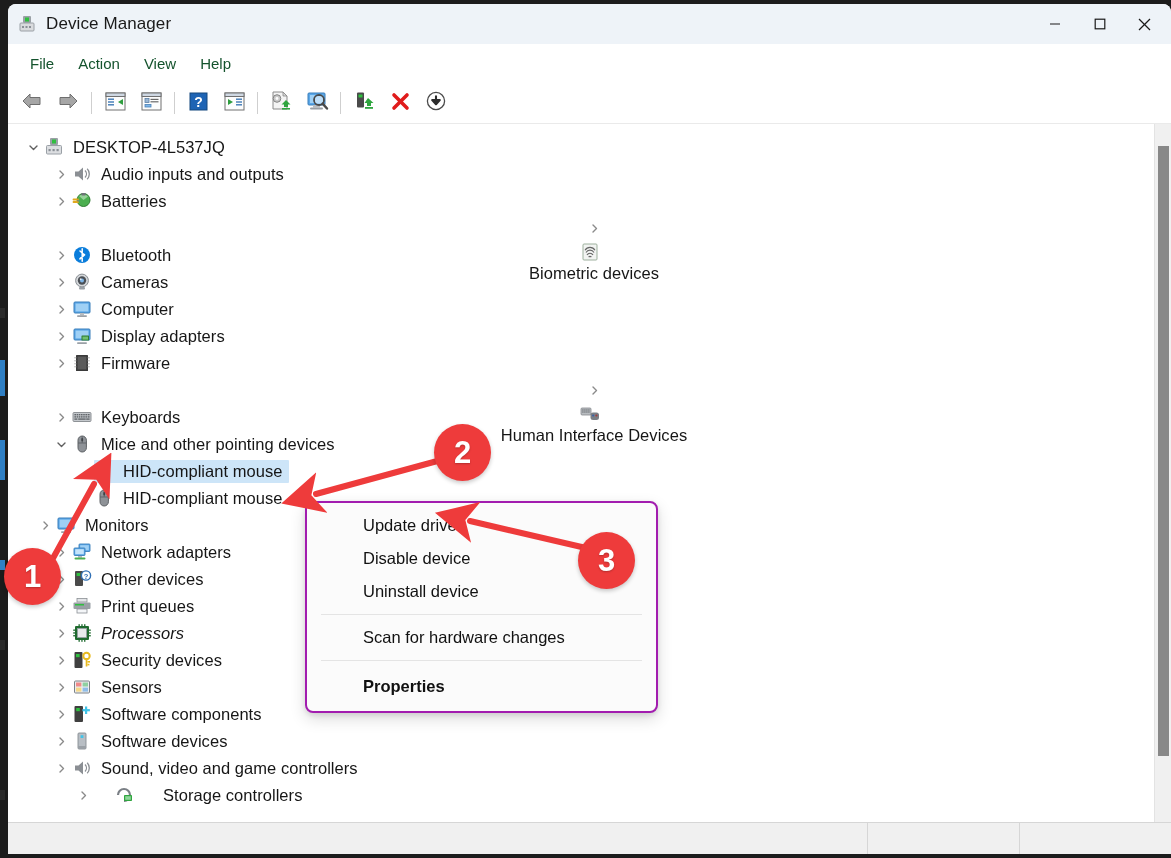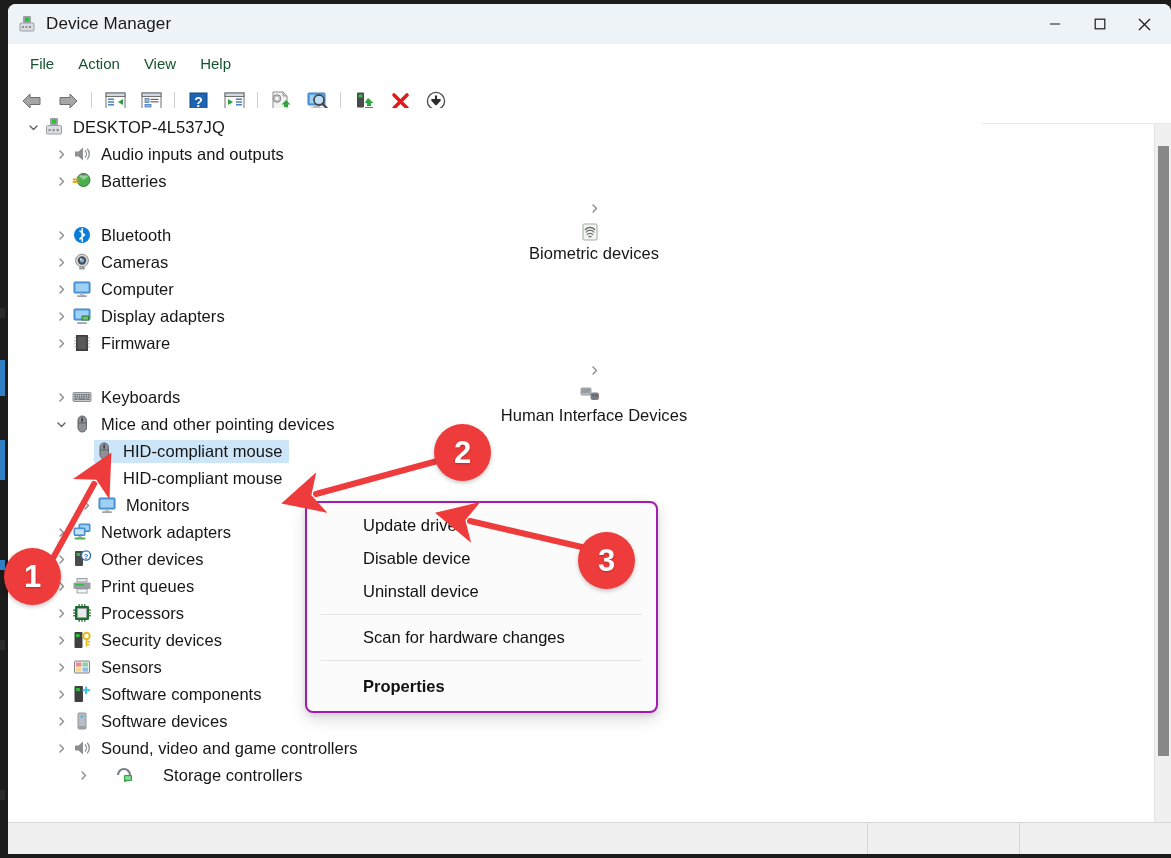--- a/index.html
+++ b/index.html
@@ -72,21 +72,21 @@
     display: flex; align-items: center; justify-content: center;
     border-radius: 3px; flex: none;
   }
   .tb-sep {
     width: 1px; height: 22px; background: #cfcfcf;
     margin: 0 5px; flex: none;
   }
 
   
   #tree-pane {
-    position: absolute; left: 0; top: 104px;
+    position: absolute; left: 0; top: 124px;
     width: 974px; height: 700px;
     background: #ffffff;
     overflow: hidden;
   }
   #tree {
     position: absolute; left: 0; top: 0;
     width: 1130px;
     padding-top: 6px;
   }
   .row {
@@ -625,21 +625,21 @@
           <svg width="20" height="20" viewBox="0 0 20 20">
             <rect x="6" y="2" width="8.4" height="16" rx="4.2" fill="#8e9297" stroke="#5c6064" stroke-width="1"></rect>
             <path d="M6 9 L14.4 9" stroke="#5c6064" stroke-width=".9"></path>
             <line x1="10.2" y1="2.4" x2="10.2" y2="9" stroke="#5c6064" stroke-width=".9"></line>
             <rect x="9.3" y="4" width="1.8" height="3.4" rx=".9" fill="#3f4347"></rect>
           </svg>
         </div>
         <div class="label">HID-compliant mouse</div>
       </div>
 
-      <div class="row" style="padding-left:67px;">
+      <div class="row" style="padding-left:26px;">
         <div class="twisty">
           <svg width="11" height="11" viewBox="0 0 11 11">
               <path d="M4 2 L7.5 5.5 L4 9" fill="none" stroke="#8a8a8a" stroke-width="1.4" stroke-linecap="round" stroke-linejoin="round"></path>
             </svg>
         </div>
         <div class="ticon">
           <svg width="20" height="20" viewBox="0 0 20 20">
             <rect x="2" y="3" width="16" height="11" rx="1" fill="#5aa7e8" stroke="#3b7fba" stroke-width="1"></rect>
             <rect x="3.6" y="4.6" width="12.8" height="7.8" fill="#9fd0f5"></rect>
             <rect x="8" y="14" width="4" height="2.4" fill="#b8bcc0"></rect>
@@ -695,21 +695,21 @@
           <svg width="20" height="20" viewBox="0 0 20 20">
             <rect x="5" y="2.5" width="10" height="3.5" fill="#e3e5e8" stroke="#8a8f94" stroke-width=".8"></rect>
             <path d="M2.5 6.5 L17.5 6.5 Q18.5 6.5 18.5 7.5 L18.5 12 Q18.5 13 17.5 13 L2.5 13 Q1.5 13 1.5 12 L1.5 7.5 Q1.5 6.5 2.5 6.5 Z" fill="#9aa0a6"></path>
             <rect x="3" y="8" width="9" height="1.5" fill="#2fbf3f"></rect>
             <rect x="5" y="13" width="10" height="4" fill="#f4f6f8" stroke="#8a8f94" stroke-width=".8"></rect>
           </svg>
         </div>
         <div class="label">Print queues</div>
       </div>
 
-      <div class="row" style="padding-left:42px;">
+      <div class="row" style="padding-left:42px;font-style:italic;">
         <div class="twisty">
           <svg width="11" height="11" viewBox="0 0 11 11">
               <path d="M4 2 L7.5 5.5 L4 9" fill="none" stroke="#8a8a8a" stroke-width="1.4" stroke-linecap="round" stroke-linejoin="round"></path>
             </svg>
         </div>
         <div class="ticon">
           <svg width="20" height="20" viewBox="0 0 20 20">
             <rect x="3" y="3" width="14" height="14" rx="1" fill="#1f6b2f"></rect>
             <rect x="5.5" y="5.5" width="9" height="9" fill="#e8eaec" stroke="#9aa0a6" stroke-width=".8"></rect>
             <g fill="#1f6b2f">

